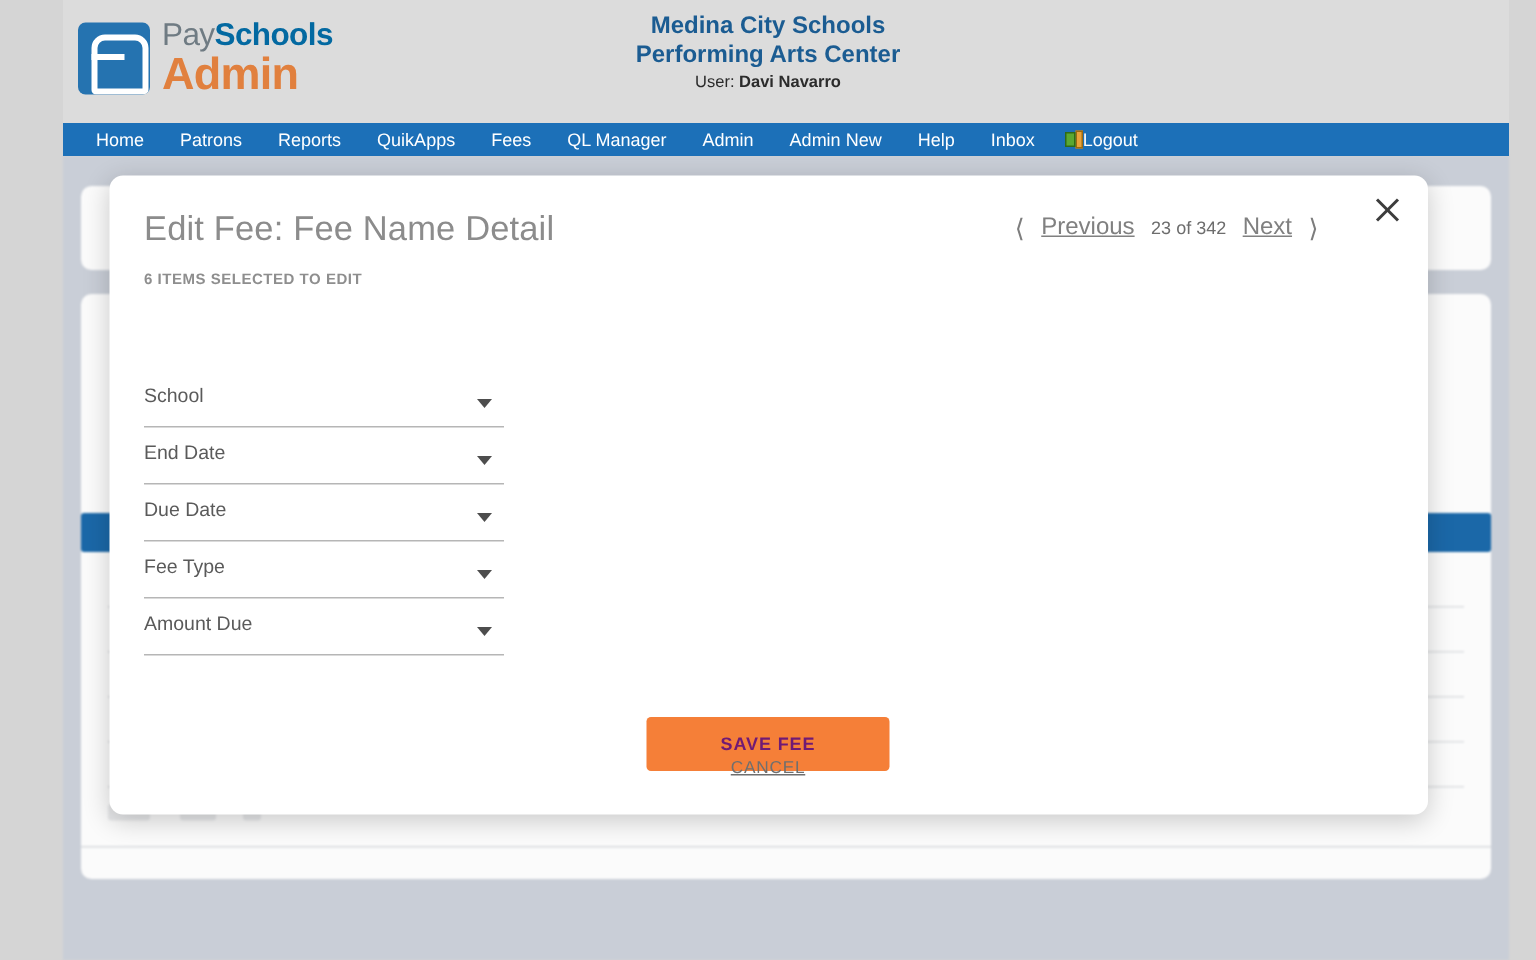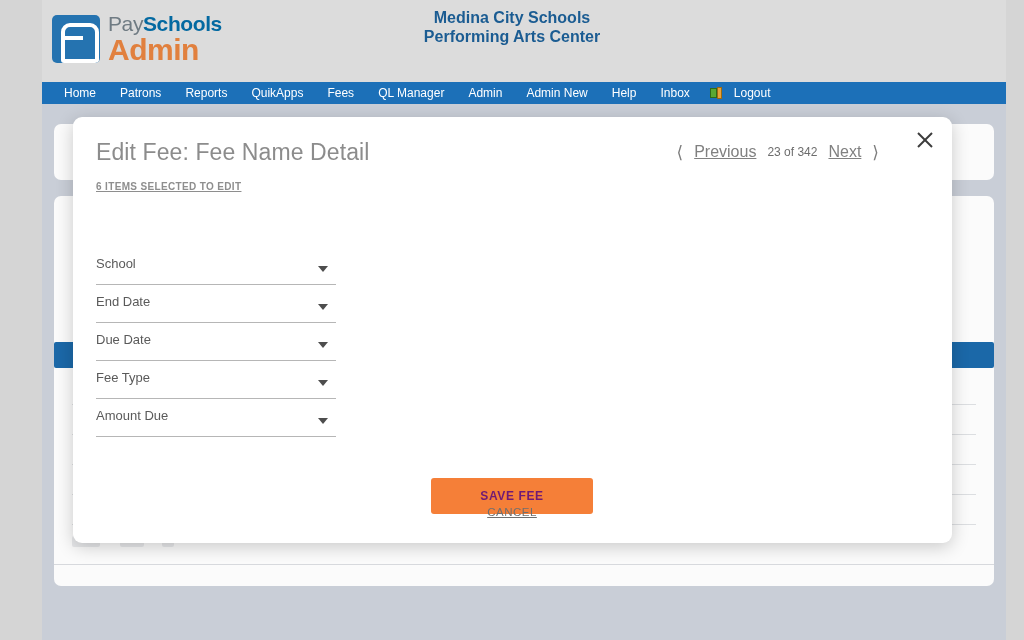--- a/index.html
+++ b/index.html
@@ -99,21 +99,21 @@
     gap: 0;
   }
   .nav-item {
     color: #ffffff;
     font-size: 12px;
     padding: 4px 12px;
     line-height: 22px;
     white-space: nowrap;
     cursor: pointer;
   }
-  .nav-item.logout { display: flex; align-items: center; gap: 12px; padding-left: 8px; }
+  .nav-item.logout { display: flex; align-items: center; gap: 0; padding-left: 8px; }
   .logout-icon {
     width: 12px; height: 12px;
     position: relative;
     flex: 0 0 auto;
   }
   .logout-icon .door {
     position: absolute; right: 0; top: 0;
     width: 5px; height: 12px;
     background: #e9a33a;
     border: 1px solid #9a6a12;
@@ -198,21 +198,20 @@
     letter-spacing: 0.1px;
   }
 
   .modal-subtitle {
     position: absolute;
     left: 23px; top: 64px;
     font-size: 10px;
     font-weight: 700;
     letter-spacing: 0.35px;
     color: #8e8e8e;
-    text-decoration: underline;
   }
 
   
   .pager {
     position: absolute;
     right: 73px; top: 26px;
     display: flex;
     align-items: center;
     gap: 11px;
     color: #808080;
@@ -321,20 +320,24 @@
       <div class="logo-line1">
         <span class="logo-pay">Pay</span><span class="logo-schools">Schools</span>
       </div>
       <div class="logo-line2">Admin</div>
     </div>
   </div>
 
   <div class="site-title">
     <div class="ln">Medina City Schools</div>
     <div class="ln">Performing Arts Center</div>
+    <div class="site-user">
+      <span>User:</span>
+      <b>Davi Navarro</b>
+    </div>
   </div>
 
   <div class="navbar">
     <div class="nav-item">Home</div>
     <div class="nav-item">Patrons</div>
     <div class="nav-item">Reports</div>
     <div class="nav-item">QuikApps</div>
     <div class="nav-item">Fees</div>
     <div class="nav-item">QL Manager</div>
     <div class="nav-item">Admin</div>

